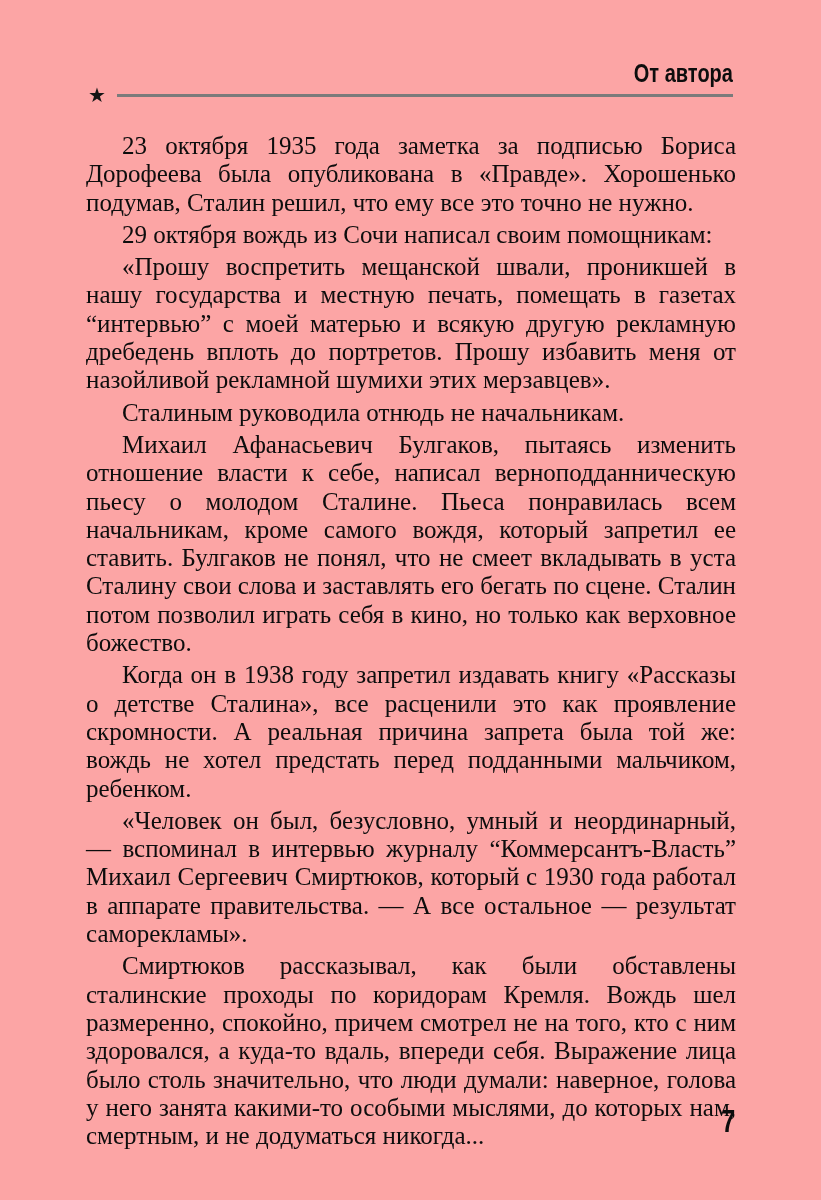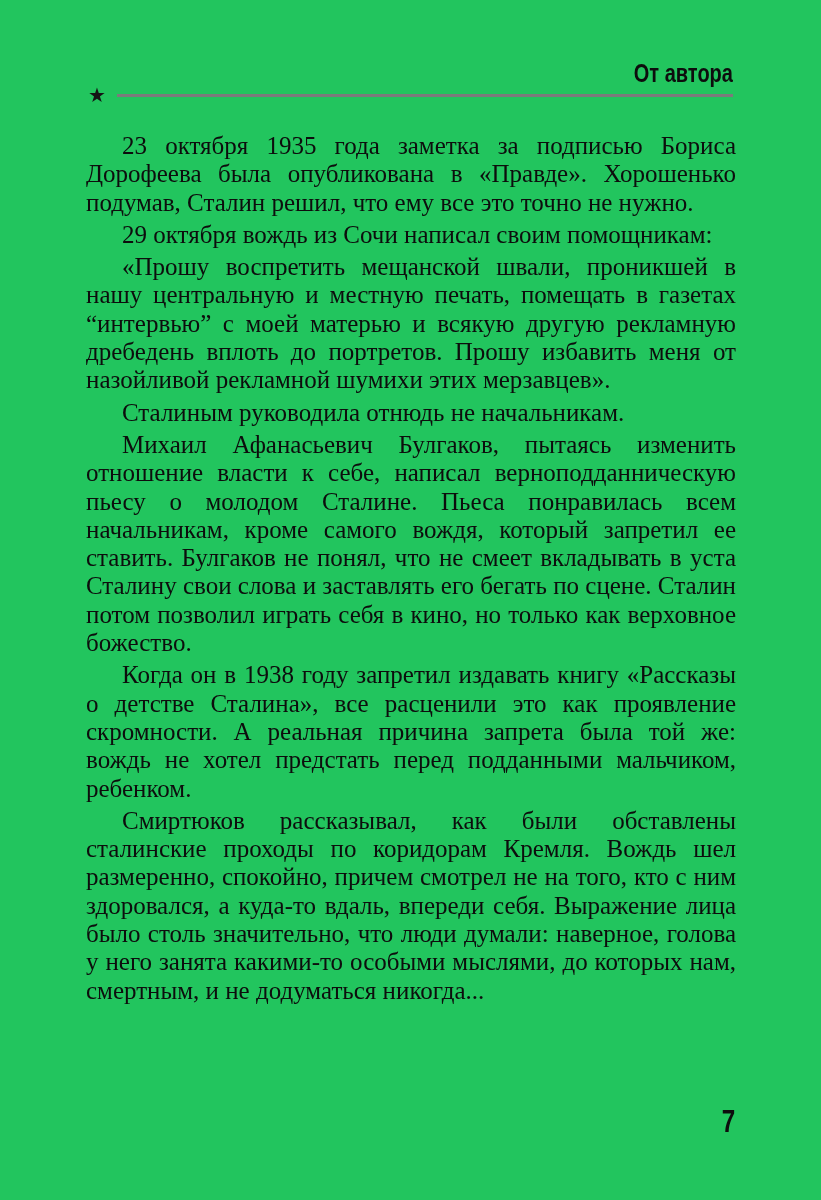--- a/index.html
+++ b/index.html
@@ -11,21 +11,21 @@
     width: 821px;
     height: 1200px;
     font-family: "Liberation Serif", serif;
     color: #0d0d0d;
     overflow: hidden;
   }
   .page {
     position: relative;
     width: 821px;
     height: 1200px;
-    background: #22c55e;
+    background: #fca5a5;
   }
 
   
   .running-head {
     position: absolute;
     top: 60px;
     left: 82px;
     width: 651px;
     text-align: right;
     font-family: "Liberation Sans", sans-serif;
@@ -103,24 +103,25 @@
   </div>
 
   <div class="header-rule-row">
     <span class="star">★</span>
     <div class="rule"></div>
   </div>
 
   <div class="body-text">
     <p>23 октября 1935 года заметка за подписью Бориса Дорофеева была опубликована в «Правде». Хорошенько подумав, Сталин решил, что ему все это точно не нужно.</p>
     <p>29 октября вождь из Сочи написал своим помощникам:</p>
-    <p>«Прошу воспретить мещанской швали, проникшей в нашу центральную и местную печать, помещать в газетах “интервью” с моей матерью и всякую другую рекламную дребедень вплоть до портретов. Прошу избавить меня от назойливой рекламной шумихи этих мерзавцев».</p>
+    <p>«Прошу воспретить мещанской швали, проникшей в нашу государства и местную печать, помещать в газетах “интервью” с моей матерью и всякую другую рекламную дребедень вплоть до портретов. Прошу избавить меня от назойливой рекламной шумихи этих мерзавцев».</p>
     <p>Сталиным руководила отнюдь не начальникам.</p>
     <p>Михаил Афанасьевич Булгаков, пытаясь изменить отношение власти к себе, написал верноподданническую пьесу о молодом Сталине. Пьеса понравилась всем начальникам, кроме самого вождя, который запретил ее ставить. Булгаков не понял, что не смеет вкладывать в уста Сталину свои слова и заставлять его бегать по сцене. Сталин потом позволил играть себя в кино, но только как верховное божество.</p>
     <p>Когда он в 1938 году запретил издавать книгу «Рассказы о детстве Сталина», все расценили это как проявление скромности. А реальная причина запрета была той же: вождь не хотел предстать перед подданными мальчиком, ребенком.</p>
+    <p>«Человек он был, безусловно, умный и неординарный, — вспоминал в интервью журналу “Коммерсантъ-Власть” Михаил Сергеевич Смиртюков, который с 1930 года работал в аппарате правительства. — А все остальное — результат саморекламы».</p>
     <p>Смиртюков рассказывал, как были обставлены сталинские проходы по коридорам Кремля. Вождь шел размеренно, спокойно, причем смотрел не на того, кто с ним здоровался, а куда-то вдаль, впереди себя. Выражение лица было столь значительно, что люди думали: наверное, голова у него занята какими-то особыми мыслями, до которых нам, смертным, и не додуматься никогда...</p>
   </div>
 
   <div class="page-number">
     <span class="condensed">7</span>
   </div>
 
 </div>
 
 </body></html>

